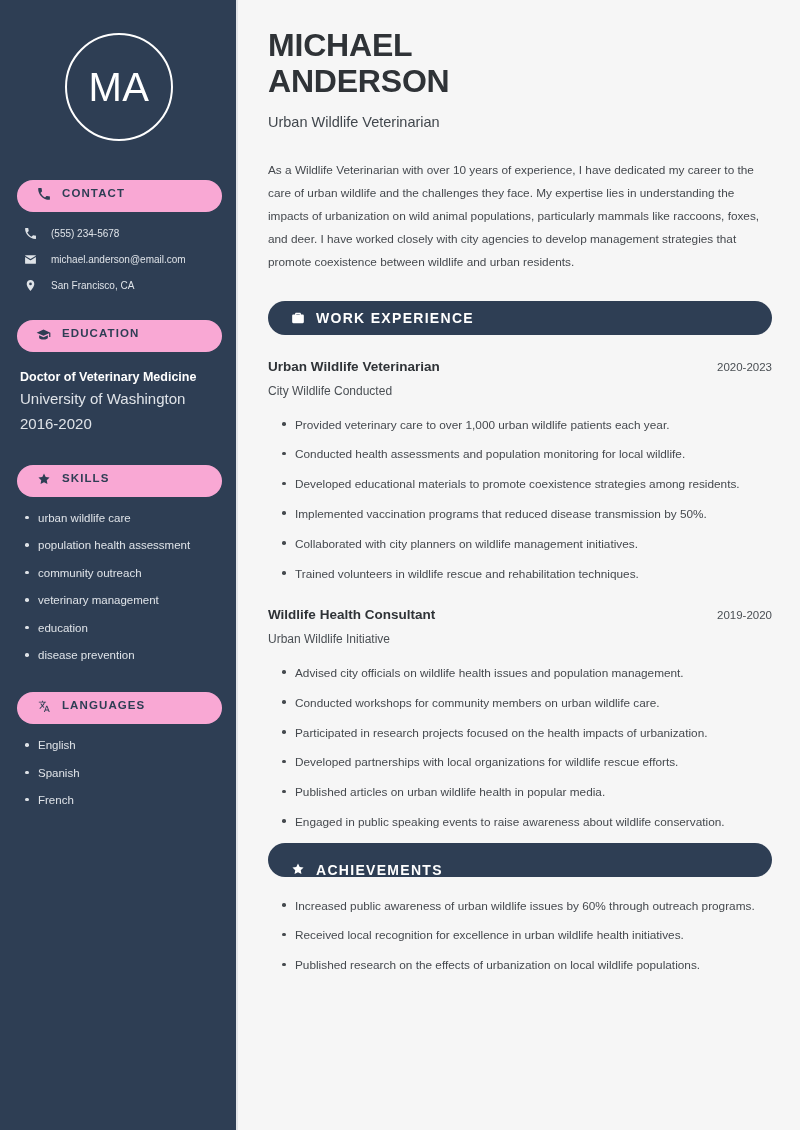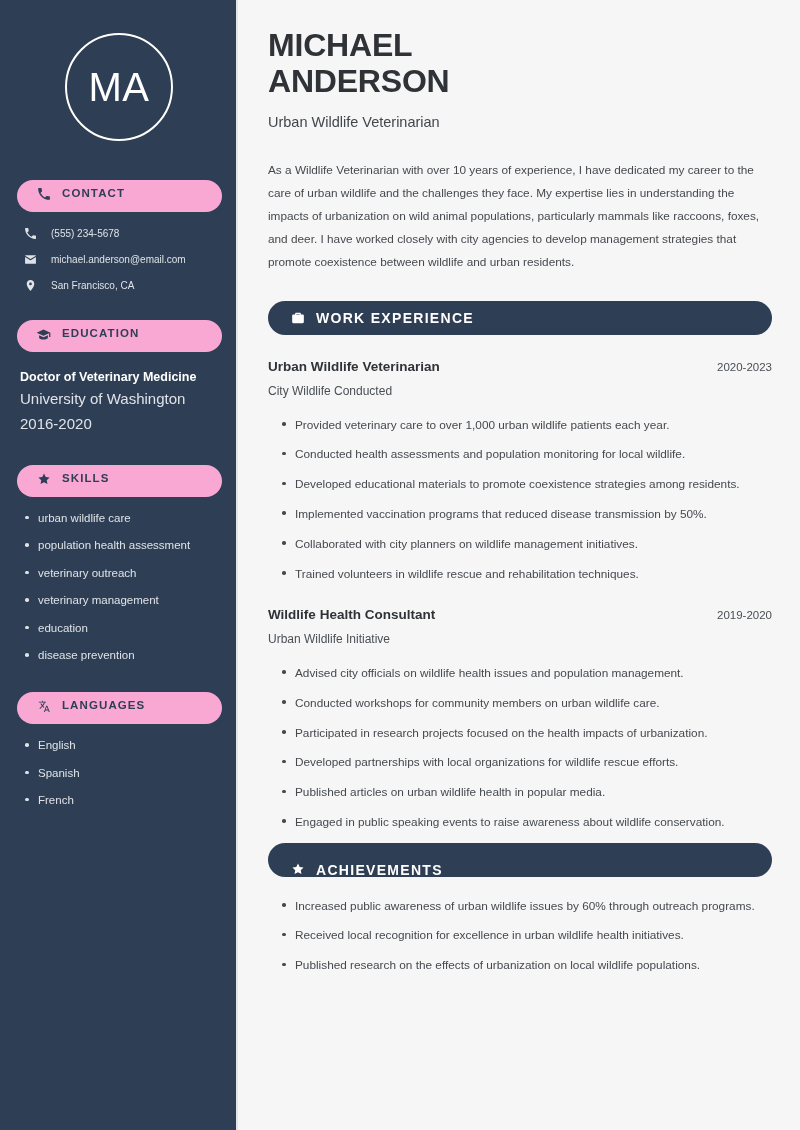--- a/index.html
+++ b/index.html
@@ -334,21 +334,21 @@
         <svg width="14" height="14" viewBox="0 0 24 24" fill="#2e3e54">
             <path d="M12 2.5l2.9 6.1 6.6.9-4.8 4.6 1.2 6.6L12 17.6 6.1 20.7l1.2-6.6L2.5 9.5l6.6-.9L12 2.5z"></path>
           </svg>
       </span>
       <span class="pill-label">SKILLS</span>
     </div>
 
     <ul class="sb-ul">
       <li>urban wildlife care</li>
       <li>population health assessment</li>
-      <li>veterinary outreach</li>
+      <li>community outreach</li>
       <li>veterinary management</li>
       <li>education</li>
       <li>disease prevention</li>
     </ul>
 
     <div class="pill sb-lang-pill">
       <span class="pill-icon">
         <svg width="15" height="15" viewBox="0 0 24 24" fill="#2e3e54">
             <path d="M11.1 4.2V2.8H9.7v1.4H4.5v1.4h8.1c-.4 1.5-1.2 2.9-2.3 4-.7-.7-1.3-1.5-1.8-2.4H6.9c.6 1.4 1.5 2.7 2.5 3.8l-3.9 3.8 1 1 3.8-3.8 2.4 2.4.5-1.5-1.9-1.9.1-.1c1.4-1.5 2.4-3.4 2.8-5.3h1.9V4.2h-5zM18.1 10.8h-1.7l-3.8 10.1h1.6l.9-2.6h4.3l1 2.6H22l-3.9-10.1zm-2.5 6.1 1.6-4.4 1.7 4.4h-3.3z"></path>
           </svg>

